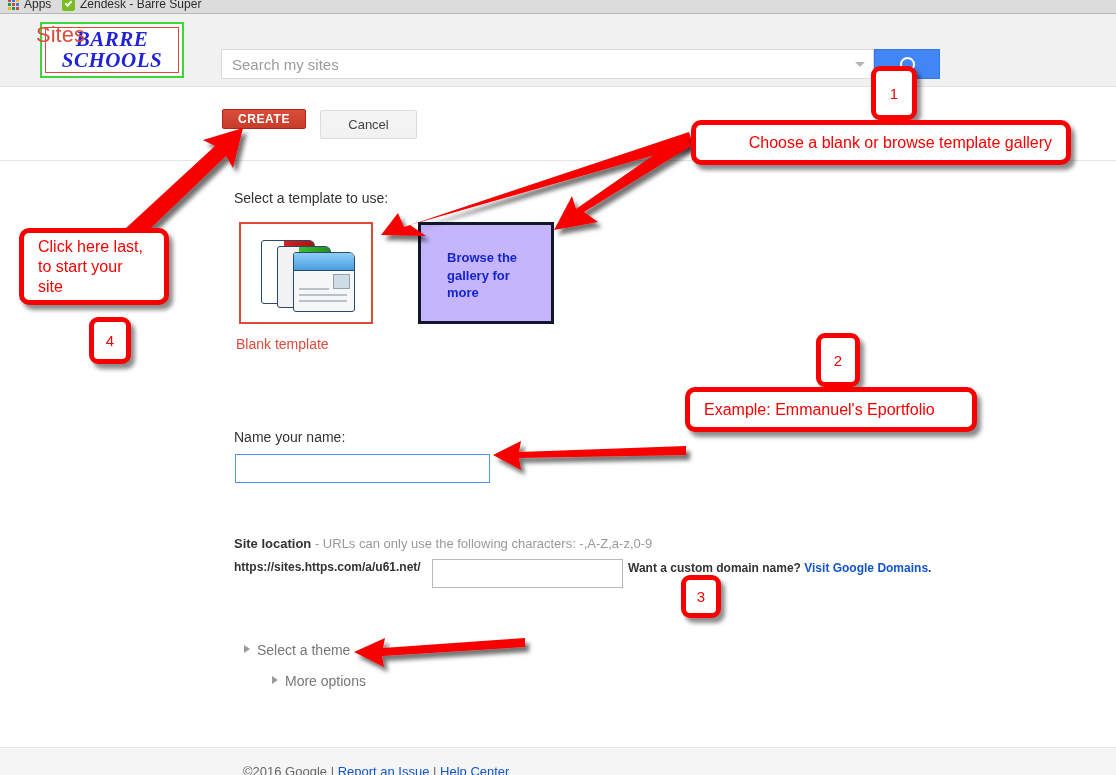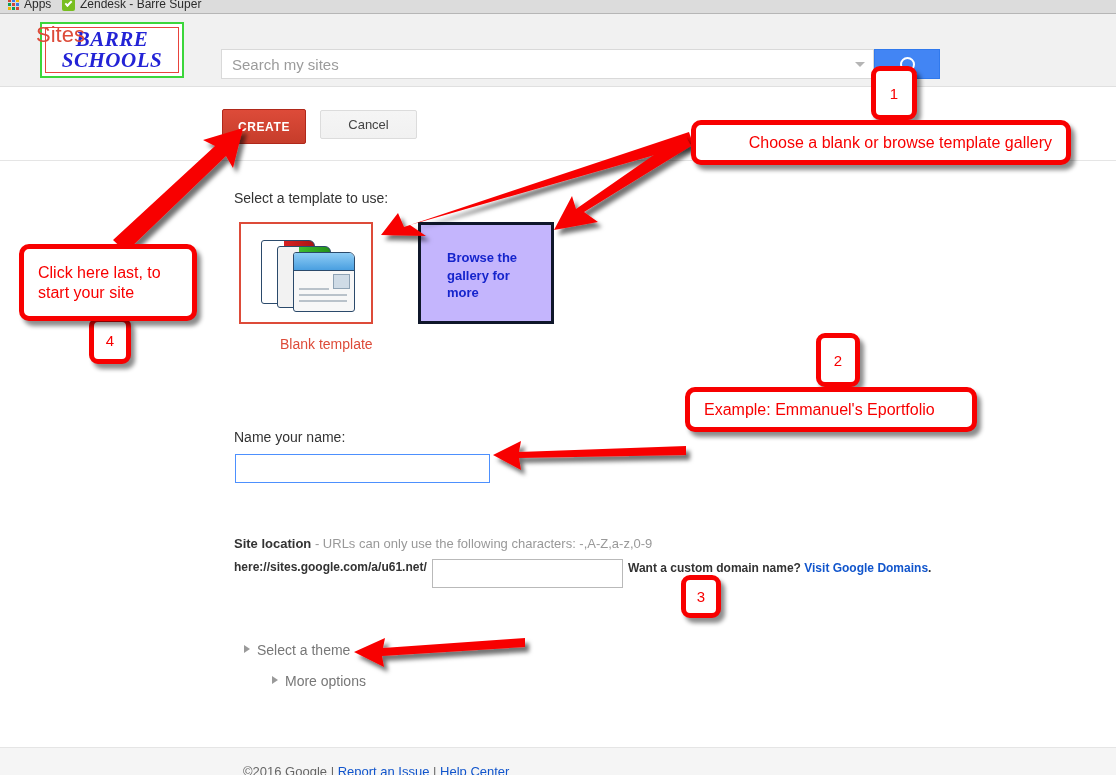--- a/index.html
+++ b/index.html
@@ -184,21 +184,21 @@
   .page-title {
     position: absolute;
     left: 36px; top: 22px;
     font-size: 22px;
     color: #dd4b39;
     font-weight: normal;
   }
   .btn-create {
     position: absolute;
     left: 222px; top: 109px;
-    width: 84px; height: 35px;
+    width: 84px; height: 20px;
     background: #d14836;
     background-image: linear-gradient(#dd4b39, #c63d2b);
     border: 1px solid #b0281a;
     border-radius: 2px;
     color: #ffffff;
     font-size: 12px;
     font-weight: bold;
     letter-spacing: 0.6px;
     cursor: pointer;
     font-family: "Liberation Sans", sans-serif;
@@ -300,21 +300,20 @@
     font-weight: bold;
     color: #1524cc;
     line-height: 1.35;
   }
   .tpl-caption {
     position: absolute;
     left: 236px; top: 336px;
     font-size: 14px;
     color: #dd4b39;
     cursor: pointer;
-    margin-left: 44px;
   }
 
   .input-name {
     position: absolute;
     left: 235px; top: 454px;
     width: 255px; height: 29px;
     border: 1px solid #4d90fe;
     box-sizing: border-box;
     font-size: 14px;
     padding: 0 8px;
@@ -434,21 +433,21 @@
     box-shadow: 4px 5px 4px rgba(0,0,0,0.45);
     pointer-events: auto;
   }
 
   #co-1 { left: 691px; top: 120px; width: 380px; height: 45px; justify-content: flex-end; }
   #bg-1 { left: 871px; top: 66px;  width: 46px;  height: 54px; }
   #co-2 { left: 685px; top: 387px; width: 292px; height: 45px; }
   #bg-2 { left: 816px; top: 333px; width: 44px;  height: 54px; }
   #co-3 { left: 524px; top: 615px; width: 315px; height: 44px; }
   #bg-3 { left: 681px; top: 575px; width: 40px;  height: 43px; }
-  #co-4 { left: 19px;  top: 244px; width: 178px; height: 77px; }
+  #co-4 { left: 19px;  top: 228px; width: 150px; height: 77px; }
   #bg-4 { left: 89px;  top: 317px; width: 42px;  height: 47px; }
   #co-4 .ctext { white-space: normal; }
 </style>
 </head>
 <body>
 
 <div class="bookmarks-bar">
   <div class="bm-item bm-apps">
     <span class="apps-grid">
       <i></i>
@@ -516,21 +515,21 @@
 </div>
 
 <div class="tpl-caption">Blank template</div>
 
 <div class="label-std" id="lbl-name">Name your name:</div>
 <input class="input-name" type="text" value="" style="">
 
 <div class="loc-head">
   <b>Site location</b><em> - URLs can only use the following characters: -,A-Z,a-z,0-9</em>
 </div>
-<div class="loc-prefix">here://sites.google.com/a/u61.net/</div>
+<div class="loc-prefix">https://sites.https.com/a/u61.net/</div>
 <input class="input-loc" type="text" value="" style="">
 <div class="loc-domain">
   <span>Want a custom domain name? </span><a href="#">Visit Google Domains</a><span>.</span>
 </div>
 
 <div class="disclosure" id="dis-theme">
   <span class="tri"></span><span>Select a theme</span>
 </div>
 <div class="disclosure" id="dis-more">
   <span class="tri"></span><span>More options</span>

